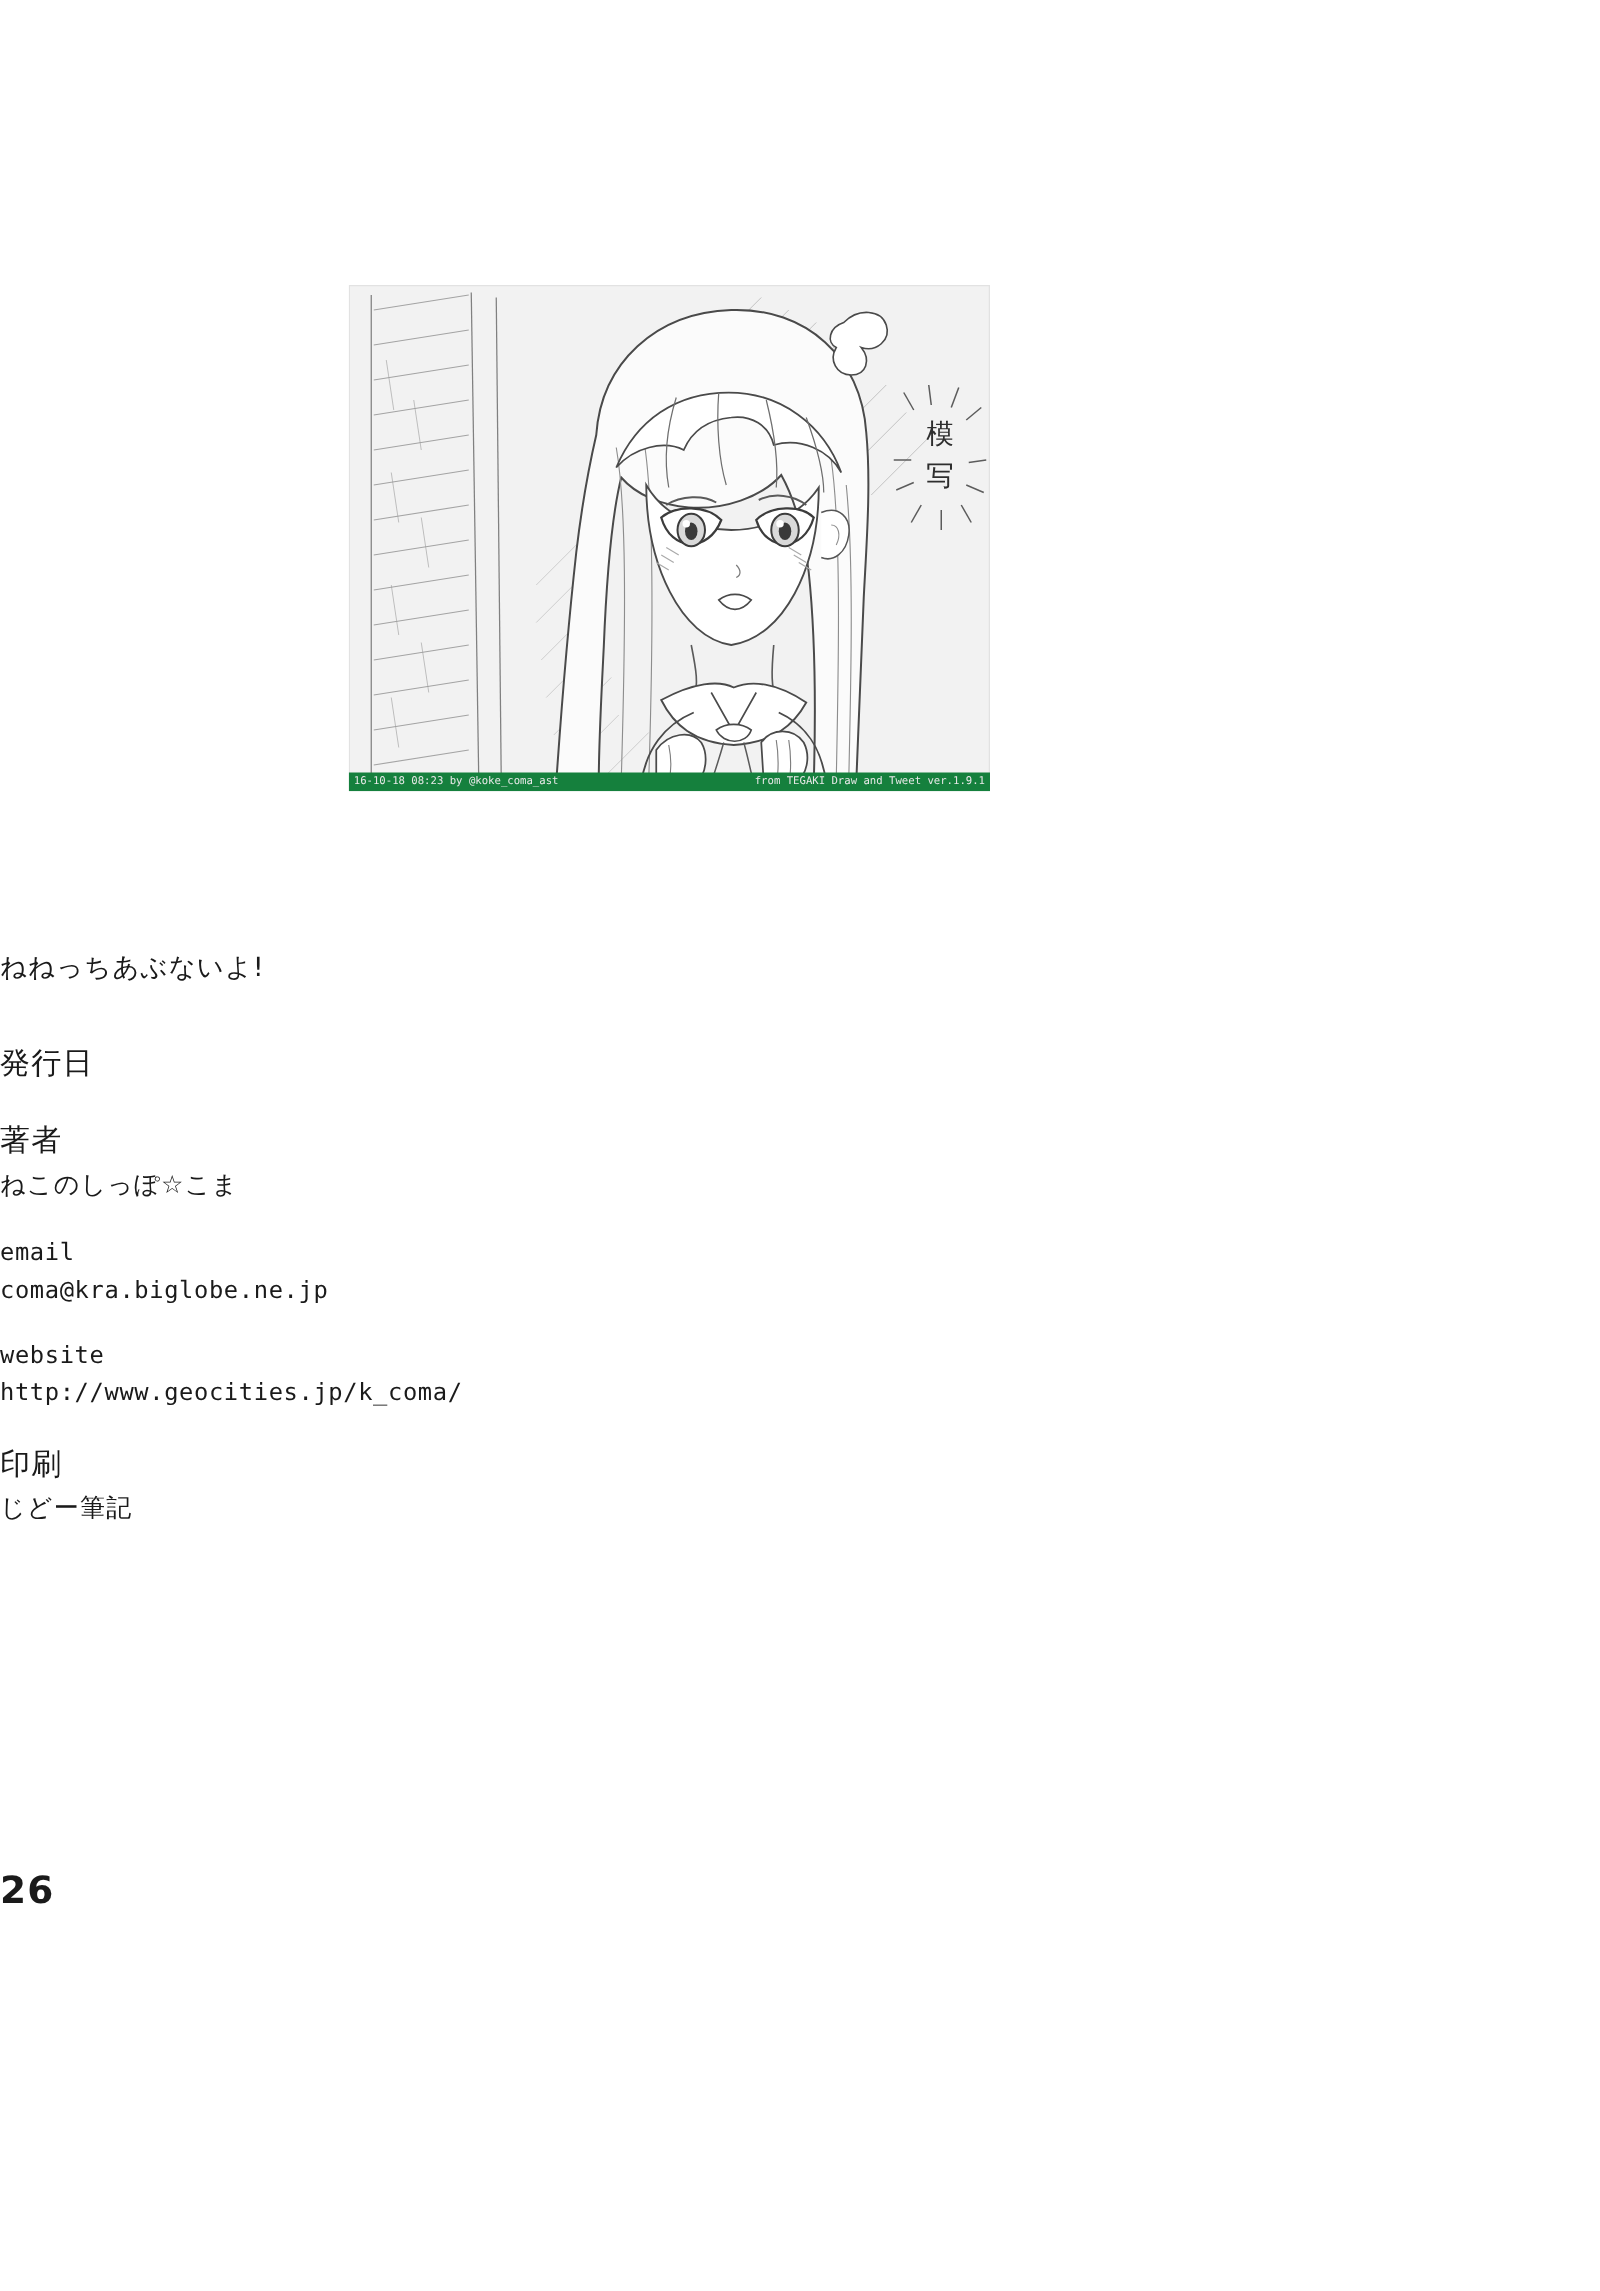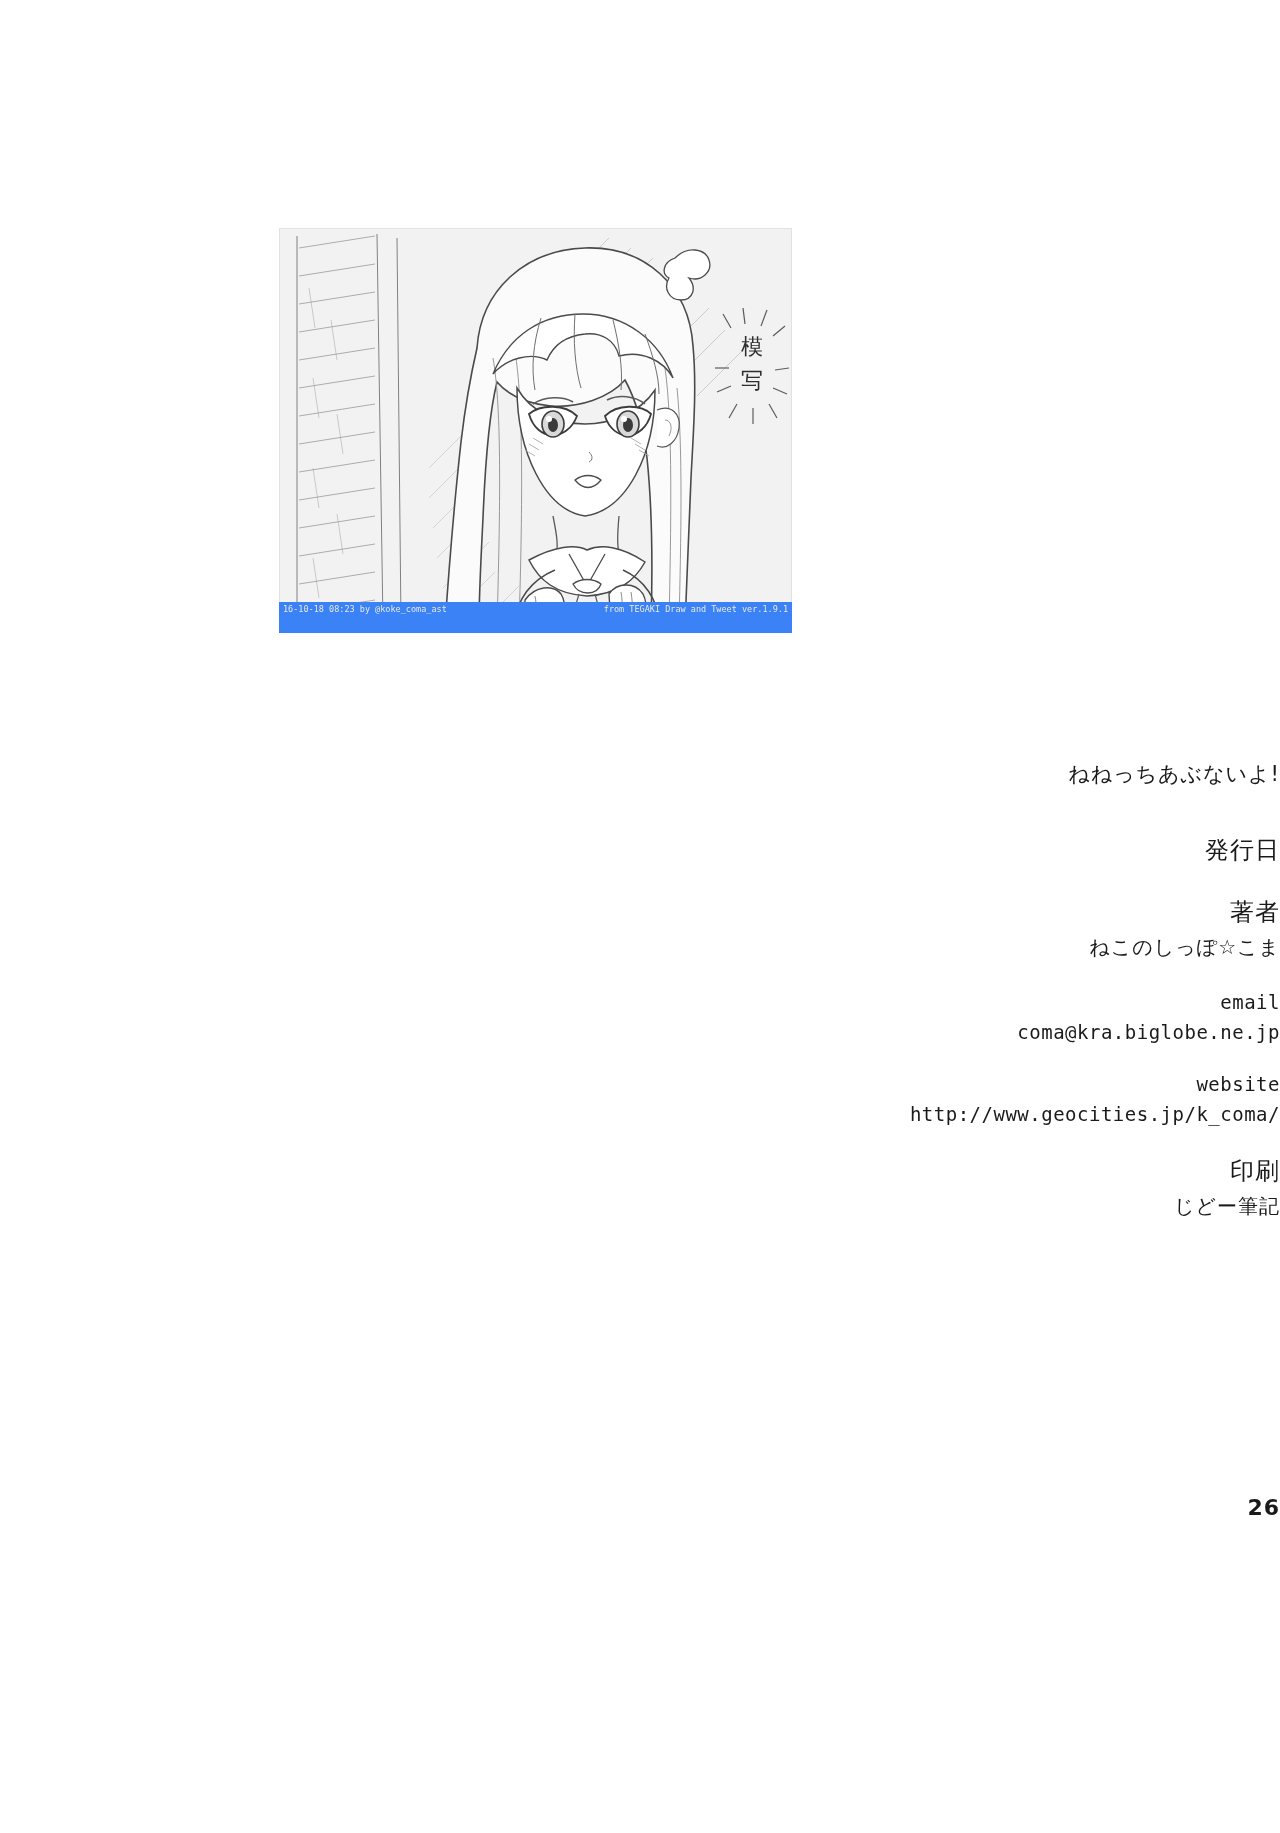--- a/index.html
+++ b/index.html
@@ -31,41 +31,41 @@
     inset: 0;
     background: #f2f2f2;
   }
   .illus-svg { display: block; }
 
   .tegaki-bar {
     position: absolute;
     left: 0;
     right: 0;
     bottom: 0;
-    height: 31px;
-    background: #3b82f6;
+    height: 15px;
+    background: #15803d;
     color: #e8e8e8;
     font-family: "DejaVu Sans Mono", "Liberation Mono", monospace;
     font-size: 8.5px;
     line-height: 15px;
     letter-spacing: 0px;
     display: flex;
     justify-content: space-between;
     padding: 0 4px;
     box-sizing: border-box;
     white-space: nowrap;
   }
 
   
   .colophon {
     position: absolute;
     left: 0;
-    right: 0;
+    right: 12px;
     top: 760px;
-    text-align: right;
+    text-align: left;
   }
   .title-line {
     font-family: "DejaVu Sans", sans-serif;
     font-size: 21px;
     letter-spacing: 1px;
     margin-bottom: 46px;
   }
   .block {
     margin-bottom: 30px;
   }
@@ -86,23 +86,23 @@
     font-size: 19px;
     letter-spacing: 0.5px;
   }
   .block.ascii .label { margin-bottom: 8px; }
 
   .page-number {
     position: absolute;
     left: 0;
     right: 0;
     top: 1495px;
-    text-align: right;
+    text-align: left;
     font-family: "DejaVu Sans", sans-serif;
-    font-size: 22px;
+    font-size: 30px;
     font-weight: bold;
     letter-spacing: 1px;
   }
 </style>
 </head>
 <body>
 
 <div class="illus-wrap">
   <div class="illus-canvas">
     <svg class="illus-svg" width="513" height="405" viewBox="0 0 513 405">

